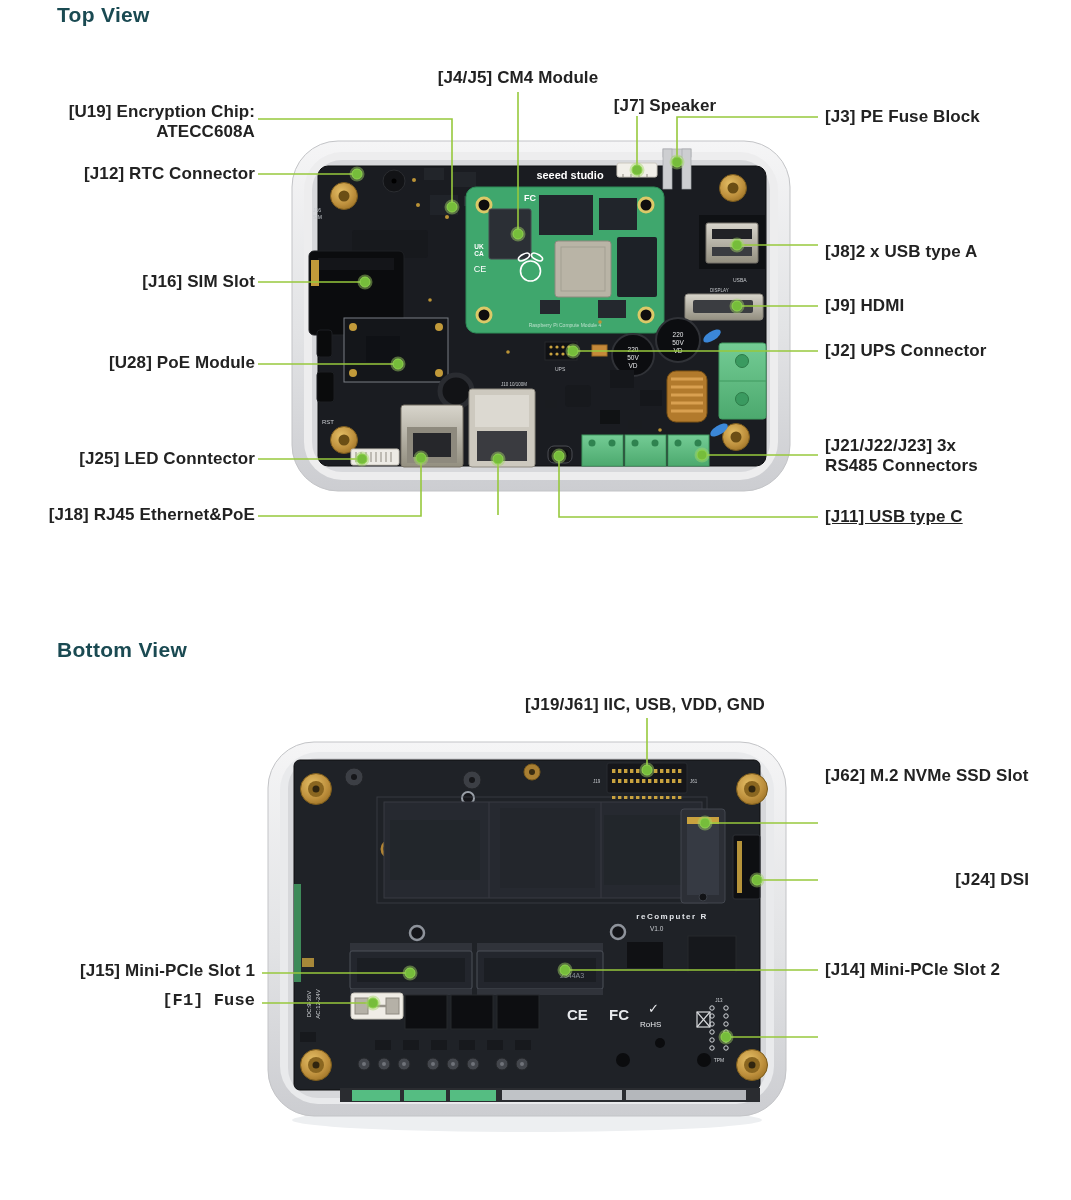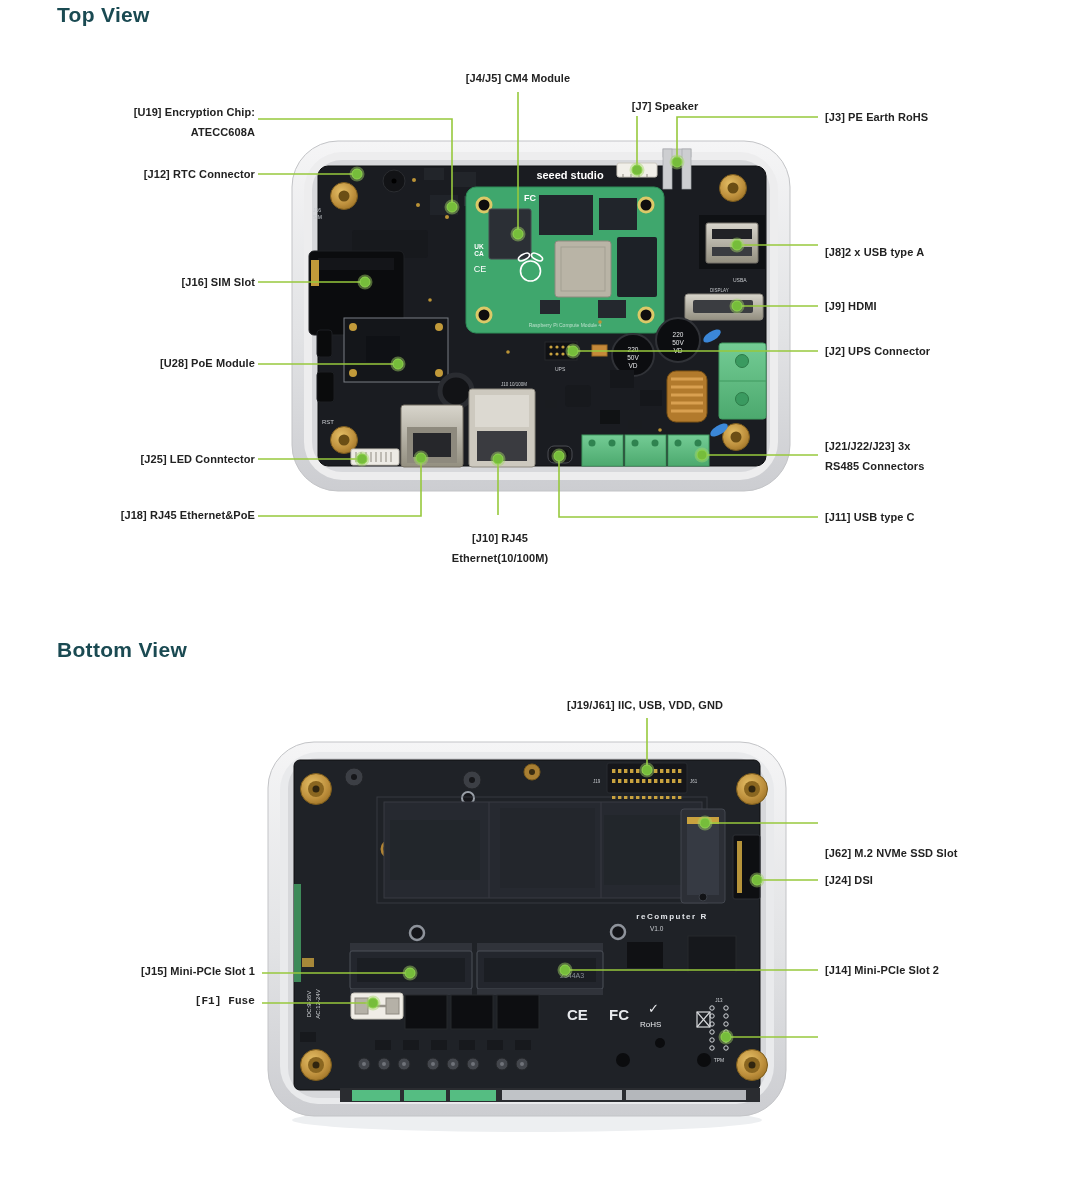--- a/index.html
+++ b/index.html
@@ -1,20 +1,20 @@
 <!DOCTYPE html>
 <html><head>
 <meta charset="utf-8">
 <style>
   html,body{margin:0;padding:0;background:#ffffff;}
   #page{position:relative;width:1071px;height:1200px;background:#ffffff;overflow:hidden;
         font-family:"Liberation Sans","DejaVu Sans",sans-serif;}
   #figure-svg{position:absolute;left:0;top:0;}
   .sec-title{position:absolute;font-size:21px;font-weight:800;color:#1a4a52;letter-spacing:.3px;}
-  .callout{position:absolute;font-size:11px;font-weight:700;color:#222222;line-height:20px;
+  .callout{position:absolute;font-size:17px;font-weight:700;color:#222222;line-height:20px;
            letter-spacing:.1px;white-space:nowrap;}
   .callout span{display:block;}
   .r{text-align:right;}
   .c{text-align:center;}
   .l{text-align:left;}
 </style>
 </head>
 <body>
 
 <div id="page">
@@ -534,34 +534,30 @@
   <span>[U19] Encryption Chip:</span>
   <span>ATECC608A</span>
 </div>
 <div class="callout r" style="left:15px;top:164px;width:240px;">[J12] RTC Connector</div>
 <div class="callout r" style="left:15px;top:272px;width:240px;">[J16] SIM Slot</div>
 <div class="callout r" style="left:15px;top:353px;width:240px;">[U28] PoE Module</div>
 <div class="callout r" style="left:15px;top:449px;width:240px;">[J25] LED Conntector</div>
 <div class="callout r" style="left:15px;top:505px;width:240px;">[J18] RJ45 Ethernet&amp;PoE</div>
 <div class="callout c" style="left:398px;top:68px;width:240px;">[J4/J5] CM4 Module</div>
 <div class="callout c" style="left:545px;top:96px;width:240px;">[J7] Speaker</div>
-<div class="callout l" style="left:825px;top:107px;width:246px;">[J3] PE Earth RoHS</div>
+<div class="callout l" style="left:825px;top:107px;width:246px;">[J3] PE Fuse Block</div>
 <div class="callout l" style="left:825px;top:242px;width:246px;">[J8]2 x USB type A</div>
 <div class="callout l" style="left:825px;top:296px;width:246px;">[J9] HDMI</div>
 <div class="callout l" style="left:825px;top:341px;width:246px;">[J2] UPS Connector</div>
 <div class="callout l" style="left:825px;top:436px;width:246px;">
   <span>[J21/J22/J23] 3x</span>
   <span>RS485 Connectors</span>
 </div>
-<div class="callout l" style="left:825px;top:507px;width:246px;">[J11] USB type C</div>
-<div class="callout c" style="left:380px;top:528px;width:240px;">
-  <span>[J10] RJ45</span>
-  <span>Ethernet(10/100M)</span>
-</div>
+<div class="callout l" style="left:825px;top:507px;width:246px;text-decoration:underline;">[J11] USB type C</div>
 
 <div class="callout c" style="left:520px;top:695px;width:250px;">[J19/J61] IIC, USB, VDD, GND</div>
-<div class="callout l" style="left:825px;top:843px;width:246px;">[J62] M.2 NVMe SSD Slot</div>
-<div class="callout l" style="left:825px;top:870px;width:204px;">[J24] DSI</div>
+<div class="callout l" style="left:825px;top:766px;width:246px;">[J62] M.2 NVMe SSD Slot</div>
+<div class="callout l" style="left:825px;top:870px;width:204px;text-align:right;">[J24] DSI</div>
 <div class="callout l" style="left:825px;top:960px;width:246px;">[J14] Mini-PCIe Slot 2</div>
 <div class="callout r" style="left:15px;top:961px;width:240px;">[J15] Mini-PCIe Slot 1</div>
 <div class="callout r" style="left:15px;top:991px;width:240px;font-family:Liberation Mono, monospace;">[F1] Fuse</div>
 
 </div>
 
 </body></html>

